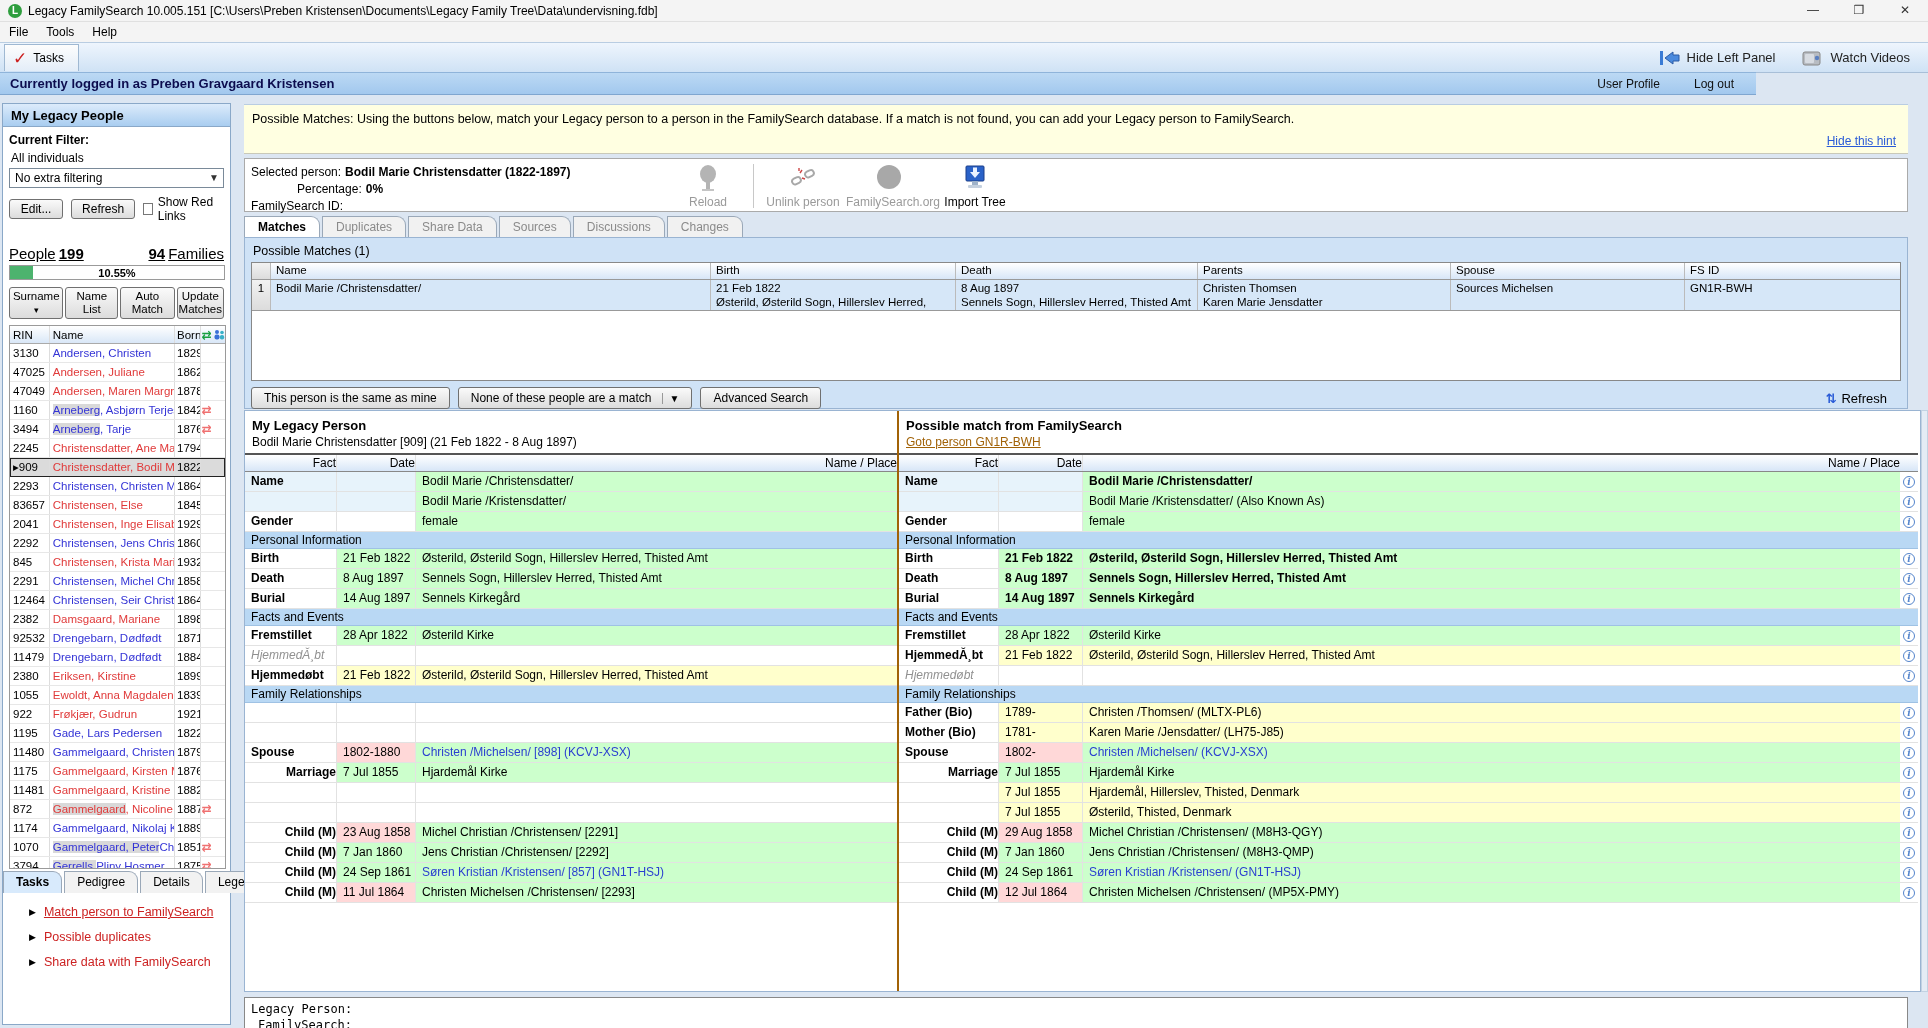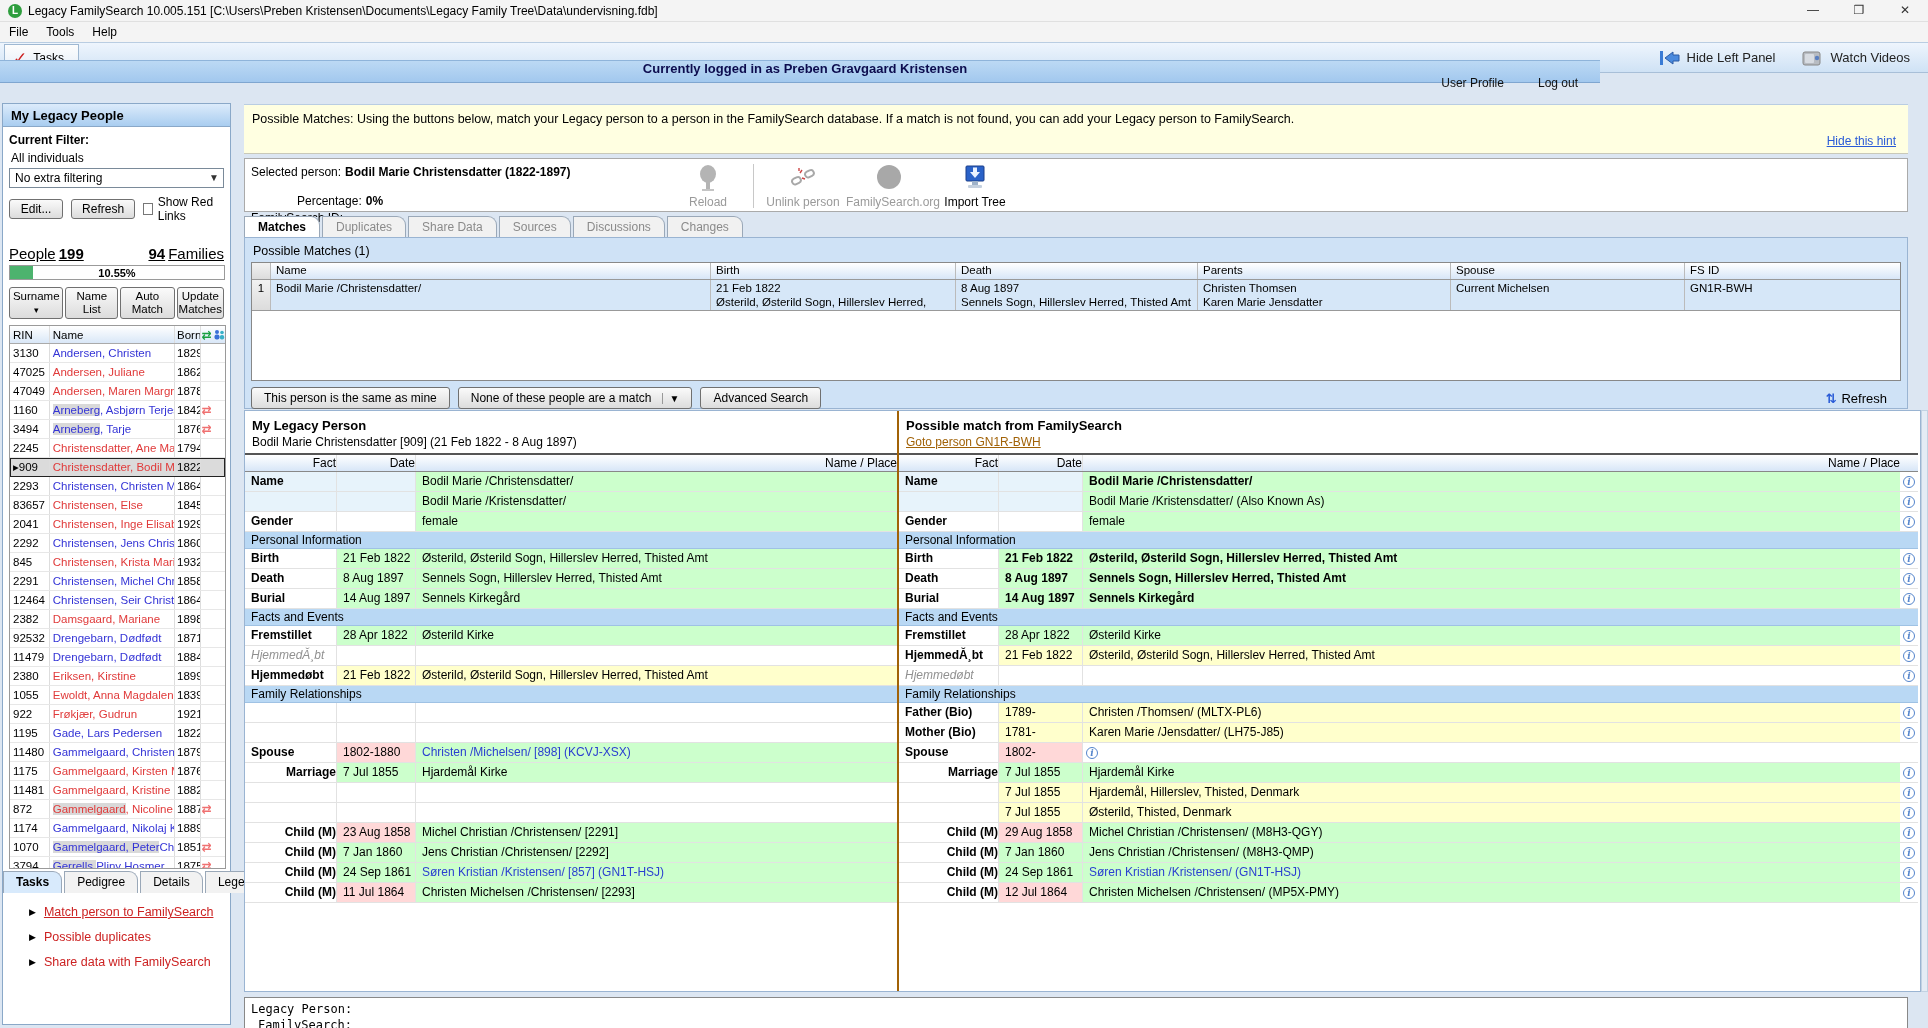--- a/index.html
+++ b/index.html
@@ -12,21 +12,21 @@
   .title-text { font-size:12px; }
   .winbtns { margin-left:auto; display:flex; height:22px; }
   .winbtn { width:46px; height:22px; text-align:center; line-height:20px; font-size:12px; color:#333; }
   .menubar { position:absolute; left:0; top:22px; width:1928px; height:20px; background:#f4f4f4; display:flex; align-items:center; }
   .menu-item { padding:2px 9px; font-size:12px; }
   .toolbar { position:absolute; left:0; top:42px; width:1928px; height:31px; background:linear-gradient(#eef5fd,#cfe2f5); border-top:1px solid #b9cde2; border-bottom:1px solid #a8bfd8; display:flex; align-items:center; }
   .tasks-btn { margin-left:4px; height:27px; padding:0 14px 0 8px; background:linear-gradient(#fdfdfd,#e3edf8); border:1px solid #9fb8d2; border-bottom:none; display:flex; align-items:center; gap:6px; font-size:12px; }
   .check-icon { color:#cc2020; font-size:17px; font-weight:bold; line-height:17px; }
   .toolbar-right { margin-left:auto; display:flex; align-items:center; gap:26px; margin-right:18px; }
   .tb-link { display:flex; align-items:center; gap:7px; font-size:13px; color:#222; }
-  .loginbar { position:absolute; left:0; top:60px; width:1600px; height:23px; background:linear-gradient(#bcd9f4,#a2c8ee); border-top:1px solid #8fb4da; border-bottom:1px solid #7fa6d0; display:flex; align-items:center;flex-direction:column; }
+  .loginbar { position:absolute; left:0; top:72px; width:1756px; height:23px; background:linear-gradient(#bcd9f4,#a2c8ee); border-top:1px solid #8fb4da; border-bottom:1px solid #7fa6d0; display:flex; align-items:center; }
   .login-text { font-weight:bold; font-size:13px; color:#0c0c4e; margin-left:10px; }
   .login-links { margin-left:auto; display:flex; gap:34px; margin-right:22px; font-size:12px; color:#111; }
 
   
   .left-panel { position:absolute; left:2px; top:103px; width:229px; height:922px; background:#fff; border:1px solid #8aa8c8; }
   .lp-header { height:23px; background:linear-gradient(#dcebfb,#a9cdf0); border-bottom:1px solid #8aa8c8; font-weight:bold; font-size:13px; padding:4px 0 0 8px; }
   .lp-body { padding:6px 6px 0 6px; }
   .lbl-bold { font-weight:bold; font-size:12px; }
   .lp-filter-val { margin:4px 0 3px 2px; }
   .lp-select { width:215px; height:20px; border:1px solid #7a8a99; background:#fff; display:flex; align-items:center; padding-left:5px; position:relative; }
@@ -61,21 +61,21 @@
   .task-link { display:flex; gap:8px; margin-bottom:11px; color:#cc2222; font-size:12.5px; align-items:center; }
   .task-link .tri { color:#000; font-size:9px; }
   .task-link.first span.t { text-decoration:underline; }
 
   
   .main { position:absolute; left:244px; top:103px; width:1684px; height:925px; }
   .hint-box { position:absolute; left:0; top:1px; width:1664px; height:50px; background:#ffffe1; border-top:1px solid #b9cde2; border-bottom:1px solid #c9c9b9; padding:7px 10px 0 8px; font-size:12.5px; }
   .hide-hint { position:absolute; right:12px; bottom:5px; color:#2a5bd7; text-decoration:underline; font-size:12px;margin-top:42px; }
   .person-box { position:absolute; left:0; top:55px; width:1664px; height:54px; background:#fff; border:1px solid #aaa; display:flex; }
   .person-info { padding:5px 0 0 6px; width:420px; font-size:12px; line-height:17px; }
-  .pi-line1 b { margin-left:4px; } .pi-line2 { padding-left:46px;margin-top:12px; } .pi-line2 b { margin-left:4px; }
+  .pi-line1 b { margin-left:4px; } .pi-line2 { padding-left:46px; } .pi-line2 b { margin-left:4px; }
   .action-group { display:flex; align-items:flex-start; padding-top:4px; }
   .action { width:86px; text-align:center; font-size:12px; }
   .action .ic { height:30px; display:flex; align-items:center; justify-content:center; }
   .action .cap { margin-top:2px; }
   .disabled-cap { color:#9a9a9a; }
   .vdiv { width:1px; background:#c8c8c8; height:44px; margin:1px 6px 0 2px; }
 
   .tabstrip { position:absolute; left:0; top:113px; width:1664px; height:21px; display:flex; align-items:flex-end; }
   .mtab { padding:3px 13px 3px 13px; border:1px solid #9aa8b8; border-bottom:none; border-radius:0 9px 0 0; background:#f1f1f1; color:#8a8a8a; font-size:12px; margin-right:2px; }
   .mtab.active { background:#fff; color:#000; font-weight:bold; }
@@ -526,21 +526,21 @@
         <div class="pm-c4">Parents</div>
         <div class="pm-c5">Spouse</div>
         <div class="pm-c6">FS ID</div>
       </div>
       <div class="pm-row">
         <div class="pm-num">1</div>
         <div class="pm-c1">Bodil Marie /Christensdatter/</div>
         <div class="pm-c2"><span>21 Feb 1822</span><br><span>Østerild, Østerild Sogn, Hillerslev Herred, Thisted Amt</span></div>
         <div class="pm-c3"><span>8 Aug 1897</span><br><span>Sennels Sogn, Hillerslev Herred, Thisted Amt</span></div>
         <div class="pm-c4"><span>Christen Thomsen</span><br><span>Karen Marie Jensdatter</span></div>
-        <div class="pm-c5">Current Michelsen</div>
+        <div class="pm-c5">Sources Michelsen</div>
         <div class="pm-c6">GN1R-BWH</div>
       </div>
     </div>
     <div class="match-btns">
       <div class="btn">This person is the same as mine</div>
       <div class="btn dd-btn">
         <span>None of these people are a match</span>
           <span class="arrow">▼</span>
       </div>
       <div class="btn">Advanced Search</div>
@@ -736,20 +736,21 @@
           </div>
           <div class="cmp-row">
             <div class="cf">Mother (Bio)</div>
             <div class="cd bg-y">1781-</div>
             <div class="cv bg-y">Karen Marie /Jensdatter/ (LH75-J85)</div>
             <div class="ci"><span class="info-ic">i</span></div>
           </div>
           <div class="cmp-row">
             <div class="cf">Spouse</div>
             <div class="cd bg-p">1802-</div>
+            <div class="cv bg-g v-link">Christen /Michelsen/ (KCVJ-XSX)</div>
             <div class="ci"><span class="info-ic">i</span></div>
           </div>
           <div class="cmp-row">
             <div class="cf fact-right">Marriage</div>
             <div class="cd bg-g">7 Jul 1855</div>
             <div class="cv bg-g">Hjardemål Kirke</div>
             <div class="ci"><span class="info-ic">i</span></div>
           </div>
           <div class="cmp-row">
             <div class="cf"></div>

